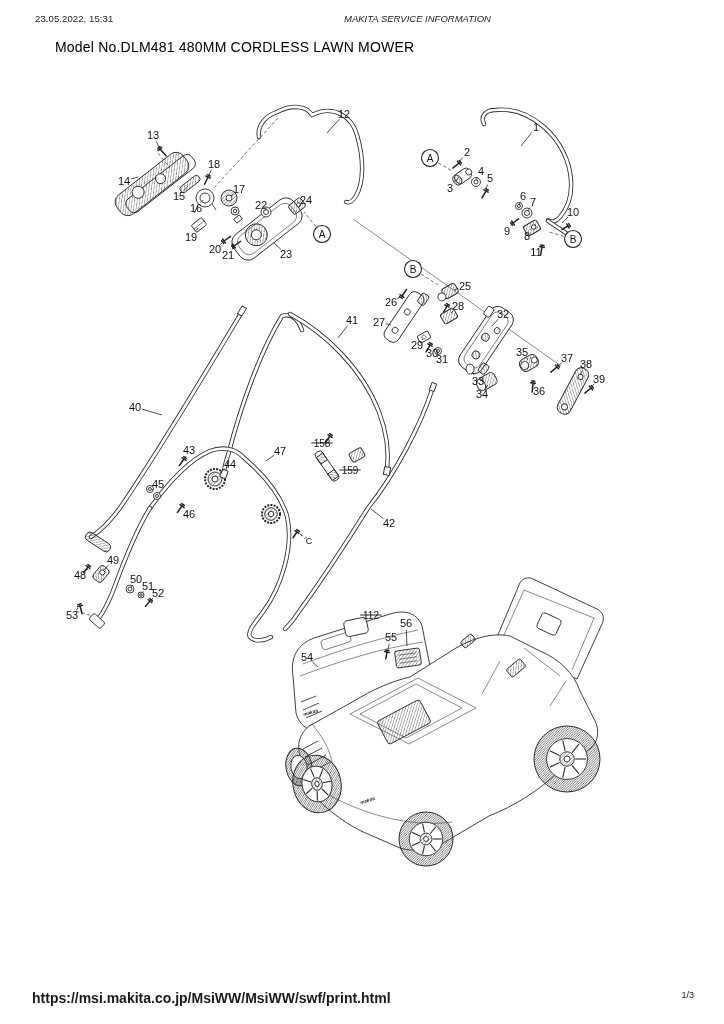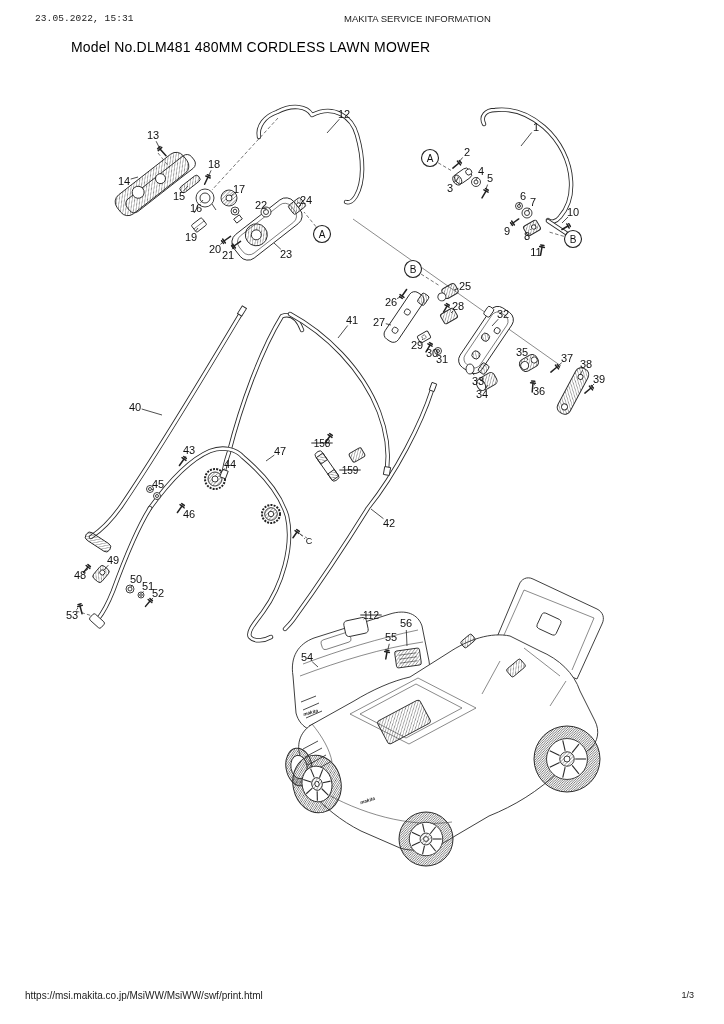--- a/index.html
+++ b/index.html
@@ -1,21 +1,21 @@
 <!DOCTYPE html>
 <html><head>
 <meta charset="utf-8">
 <style>
   html,body{margin:0;padding:0;}
   body{width:724px;height:1024px;background:#ffffff;position:relative;overflow:hidden;
        font-family:"Liberation Sans",sans-serif;color:#1a1a1a;}
-  .hdr-left{position:absolute;left:35px;top:13px;font-size:9.5px;letter-spacing:.1px;font-family:Liberation Mono, monospace;}
-  .hdr-center{position:absolute;left:344px;top:13px;font-size:9.5px;}
-  .doc-title{position:absolute;left:55px;top:39px;font-size:14px;color:#000;letter-spacing:.2px;margin-left:16px;}
-  .ftr-left{position:absolute;left:25px;top:990px;font-size:10px;}
+  .hdr-left{position:absolute;left:35px;top:13px;font-size:9.5px;letter-spacing:.1px;}
+  .hdr-center{position:absolute;left:344px;top:13px;font-size:9.5px;font-style:italic;}
+  .doc-title{position:absolute;left:55px;top:39px;font-size:14px;color:#000;letter-spacing:.2px;}
+  .ftr-left{position:absolute;left:32px;top:990px;font-size:14px;font-weight:bold;}
   .ftr-right{position:absolute;right:30px;top:990px;font-size:9px;}
   #diagram{position:absolute;left:0;top:0;}
   .tube{fill:none;stroke:#2a2a2a;stroke-width:4.4;stroke-linecap:round;stroke-linejoin:round;}
   .tube-i{fill:none;stroke:#ffffff;stroke-width:2.7;stroke-linecap:round;stroke-linejoin:round;}
   .ln{fill:none;stroke:#2a2a2a;stroke-width:.85;stroke-linejoin:round;}
   .ln2{fill:none;stroke:#2a2a2a;stroke-width:.55;stroke-linejoin:round;}
   .wh{fill:#ffffff;stroke:#2a2a2a;stroke-width:.9;}
   .ha{fill:url(#hatch);stroke:#2a2a2a;stroke-width:.9;}
   .ha2{fill:url(#hatch2);stroke:#2a2a2a;stroke-width:1;}
   .dash{fill:none;stroke:#3a3a3a;stroke-width:.7;stroke-dasharray:3.5 2.2;}

